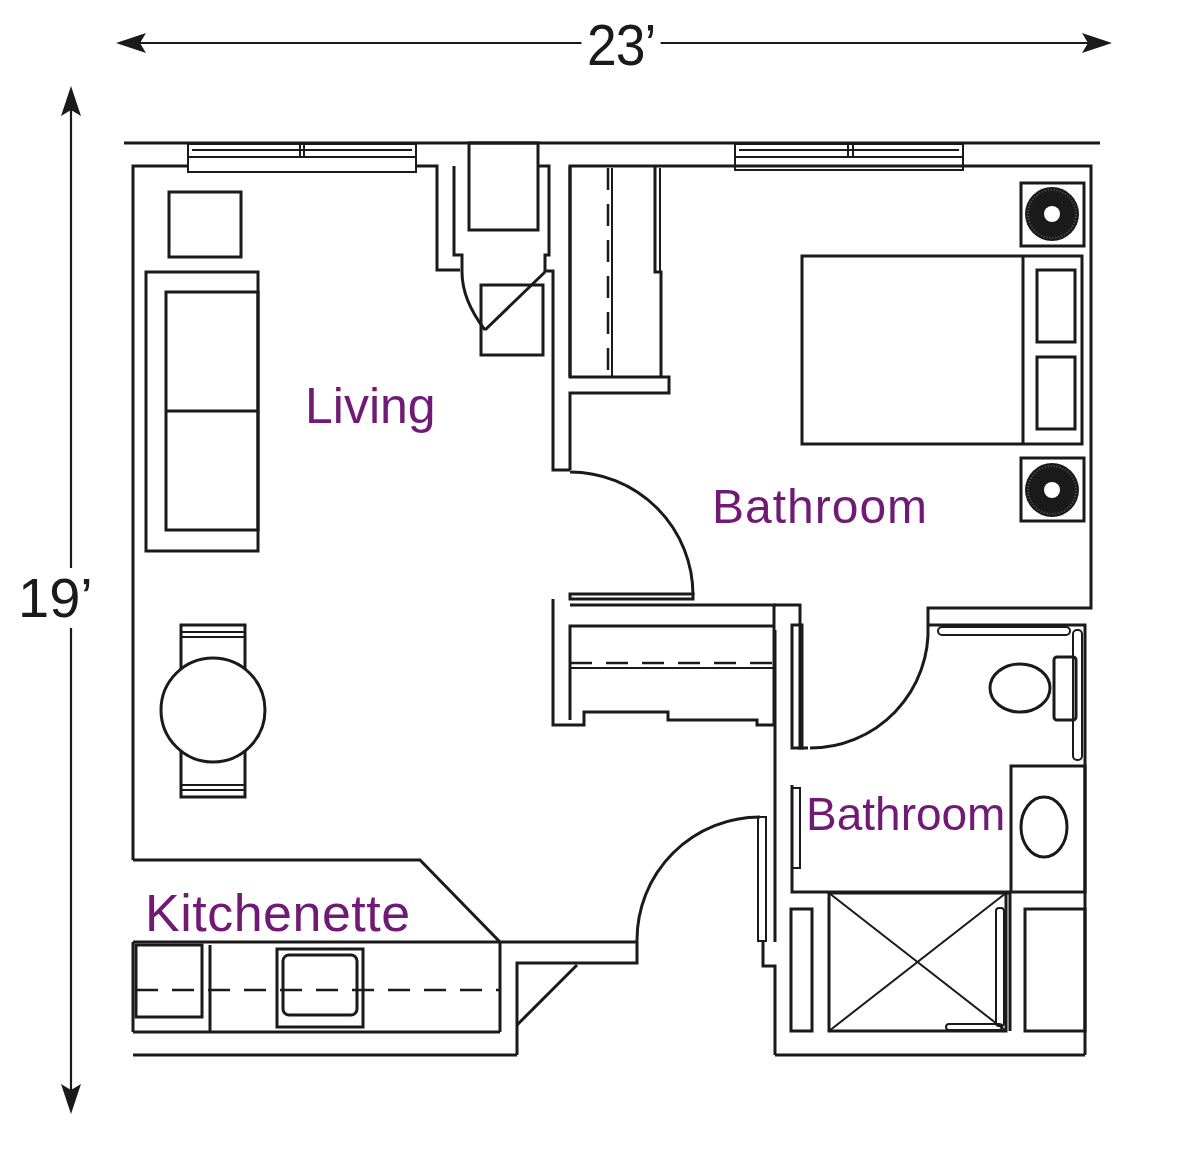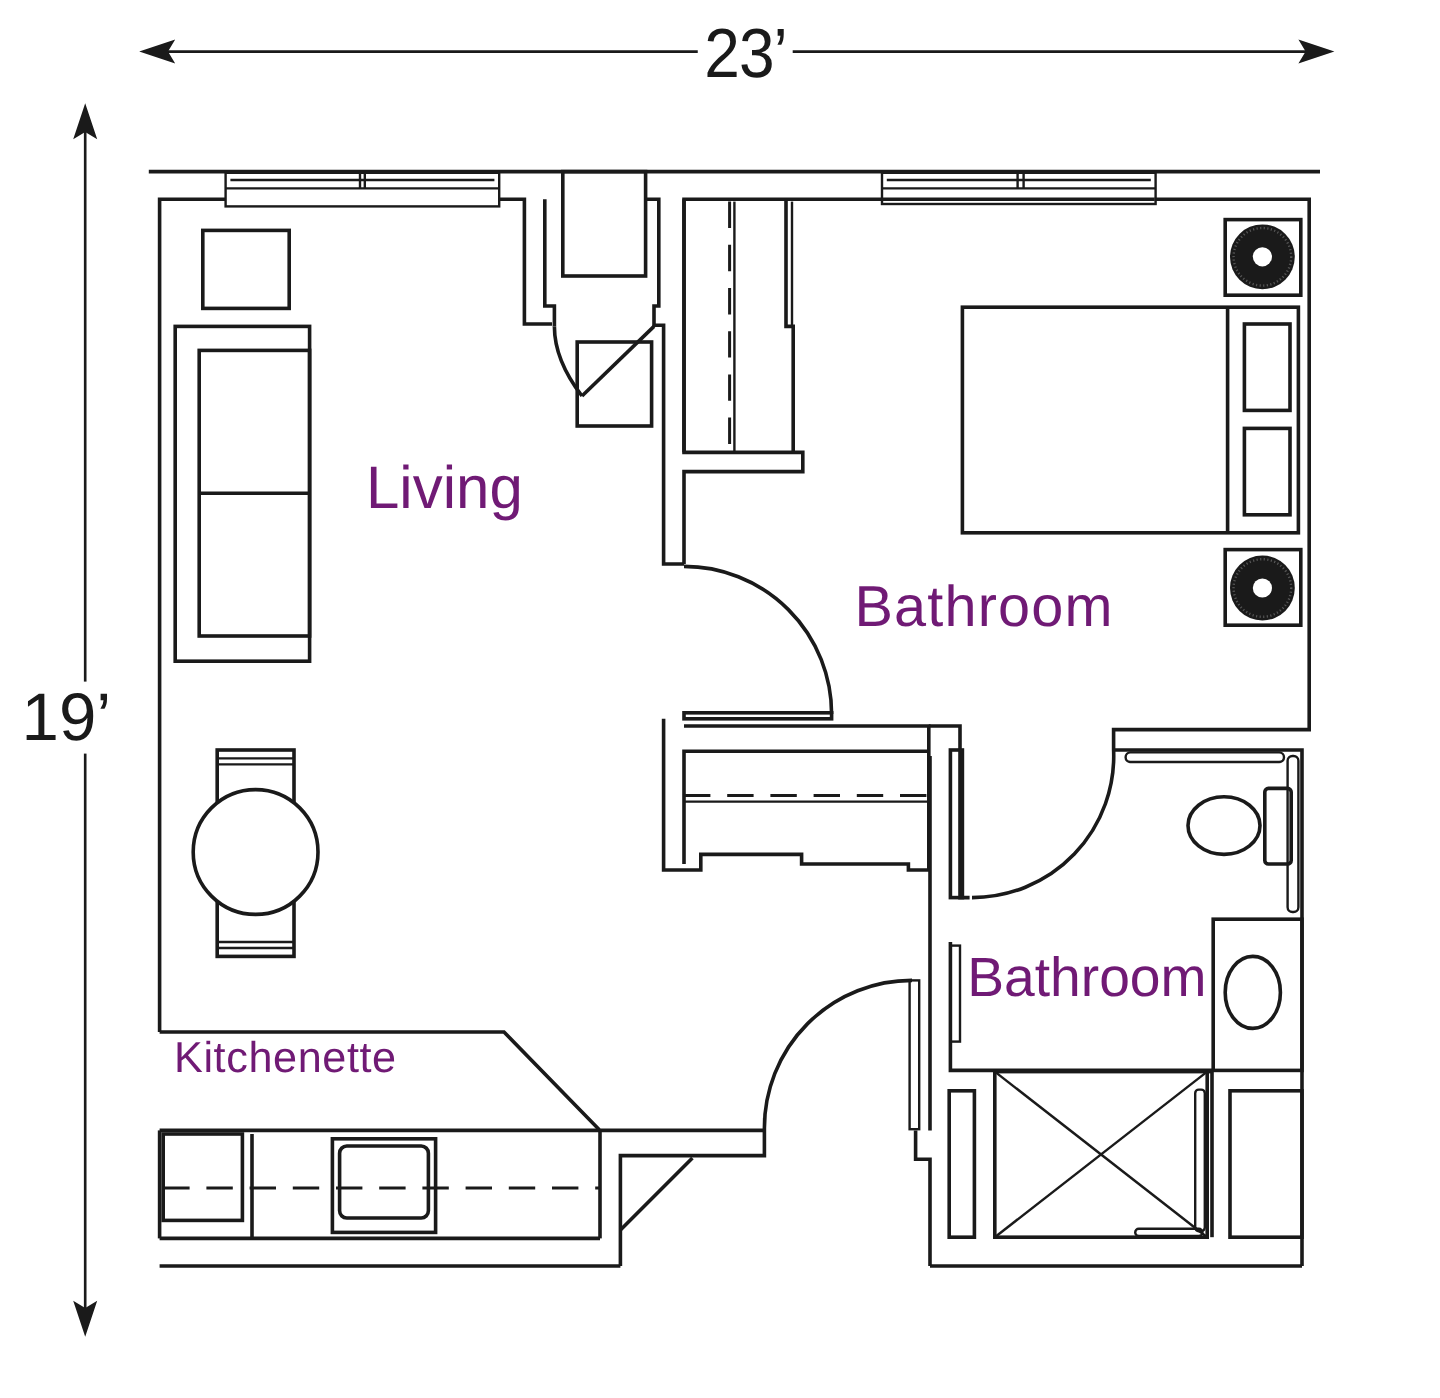--- a/index.html
+++ b/index.html
@@ -15,21 +15,21 @@
     }
     .room-label {
       position: absolute; font-family: Liberation Sans, sans-serif;
       color: #701a75; line-height: 1;
     }
     #dim-width { left: 578px; top: 16px; font-size: 58px; padding: 0 6px; letter-spacing: -1px; transform: scaleX(0.92); }
     #dim-height { left: 18px; top: 568px; font-size: 56px; padding: 2px 0; }
     #lbl-living { left: 305px; top: 383px; font-size: 50px; line-height: 46px; }
     #lbl-bedroom { left: 712px; top: 483px; font-size: 48px; letter-spacing: 1px; }
     #lbl-bathroom { left: 806px; top: 780px; font-size: 46px; margin-top: 11px; }
-    #lbl-kitchen { left: 145px; top: 863px; font-size: 36px; letter-spacing: 0.5px; }
+    #lbl-kitchen { left: 145px; top: 887px; font-size: 52px; letter-spacing: 0.5px; }
   </style>
 </head>
 <body>
 
 <svg id="plan" viewBox="0 0 1200 1165" xmlns="http://www.w3.org/2000/svg">
 
   <g>
     <line x1="128" y1="43" x2="1100" y2="43" stroke="#1a1a1a" stroke-width="2.2"></line>
     <polygon points="116,43 146,33 140,43 146,53" fill="#1a1a1a"></polygon>
     <polygon points="1112,43 1082,33 1088,43 1082,53" fill="#1a1a1a"></polygon>

